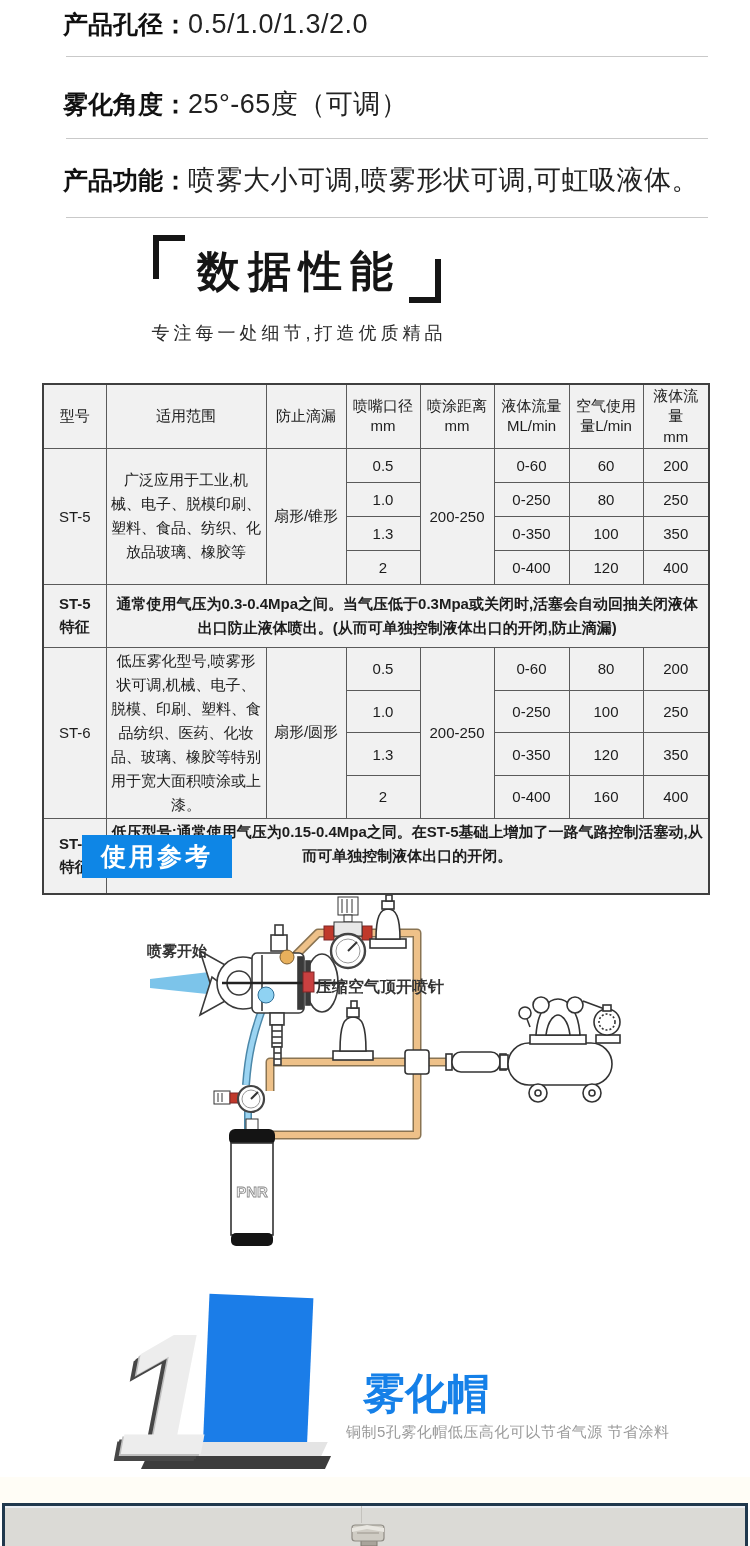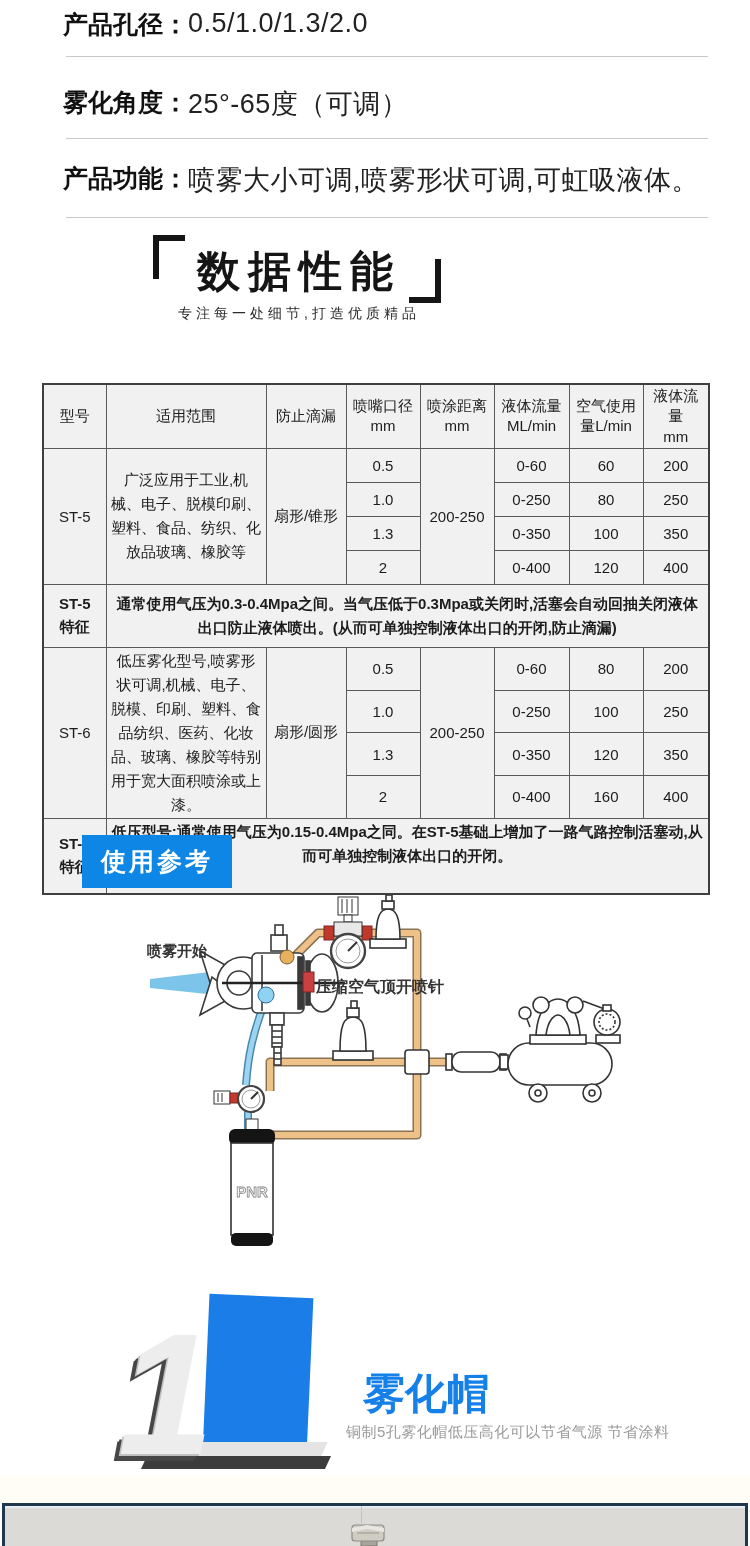--- a/index.html
+++ b/index.html
@@ -3,50 +3,50 @@
 <meta charset="utf-8">
 <style>
   html,body{margin:0;padding:0;}
   body{
     width:750px;height:1546px;position:relative;overflow:hidden;
     background:#ffffff;
     font-family:"Liberation Sans","DejaVu Sans",sans-serif;
     color:#1a1a1a;
   }
   
-  .spec-row{position:absolute;left:63px;right:38px;display:flex;align-items:flex-start;}
+  .spec-row{position:absolute;left:63px;right:38px;display:flex;align-items:center;}
   .spec-label{font-size:25px;font-weight:800;color:#111;white-space:nowrap;}
   .spec-value{font-size:27px;font-weight:400;color:#222;white-space:nowrap;letter-spacing:0.5px;}
   .divider{position:absolute;left:66px;right:42px;height:1px;background:#c9c9c9;}
   
   .heading-block{position:absolute;top:243px;left:0;width:598px;text-align:center;}
   .heading-wrap{position:relative;display:inline-block;}
   .heading-title{font-size:43px;font-weight:800;letter-spacing:8px;color:#151515;}
   .bracket-tl{position:absolute;left:-44px;top:-8px;width:26px;height:38px;
     border-left:6px solid #151515;border-top:6px solid #151515;}
   .bracket-br{position:absolute;right:-40px;bottom:-2px;width:26px;height:38px;
     border-right:6px solid #151515;border-bottom:6px solid #151515;}
-  .heading-sub{margin-top:4px;font-size:14px;letter-spacing:4px;color:#2b2b2b;text-align:center;}
+  .heading-sub{margin-top:20px;font-size:18px;letter-spacing:4px;color:#2b2b2b;text-align:center;}
   
   .spec-table{position:absolute;left:42px;top:383px;width:666px;border-collapse:collapse;
     background:#f1f1f1;border:2px solid #3f3f3f;table-layout:fixed;}
   .spec-table th,.spec-table td{border:1px solid #5a5a5a;text-align:center;vertical-align:middle;
     font-size:15px;color:#1c1c1c;padding:1px 3px;}
   .spec-table th{font-weight:400;white-space:pre-line;line-height:1.35;height:46px;}
   .td-num{font-size:16px;height:31px;}
   .td-model{font-size:16px;}
   .td-scope{text-align:left;font-size:14px;line-height:1.6;padding:2px 7px;}
   .td-style{font-size:15px;margin-top:16px;}
   .td-featlabel{font-weight:700;white-space:pre-line;line-height:1.5;font-size:15px;}
   .td-feature{text-align:left;font-weight:700;font-size:14px;line-height:1.6;padding:5px 9px;}
   .row-feat-1 td{height:60px;}
   .row-feat-2 td{height:72px;vertical-align:top;}
   .row-feat-2 td.td-featlabel{vertical-align:middle;}
   
-  .usage-btn{position:absolute;left:82px;top:835px;width:150px;height:53px;
+  .usage-btn{position:absolute;left:82px;top:835px;width:150px;height:43px;
     display:flex;align-items:center;justify-content:center;
     color:#fff;font-size:25px;font-weight:700;letter-spacing:3px;}
   
   .diagram{position:absolute;left:0;top:895px;width:750px;height:400px;}
   
   .blue-square{position:absolute;left:206px;top:1296px;width:104px;height:158px;transform:rotate(2.5deg);}
   .big-number{position:absolute;left:118px;top:1308px;width:230px;
     font-size:172px;line-height:1;font-style:italic;font-weight:700;color:#ededed;
     text-shadow:-2px 2px 0 #c0c0c0,-5px 5px 0 #474747,-7px 7px 0 #474747;}
   .slab-light{position:absolute;left:152px;top:1442px;width:172px;height:16px;background:#e4e4e4;transform:skewX(-25deg);}

